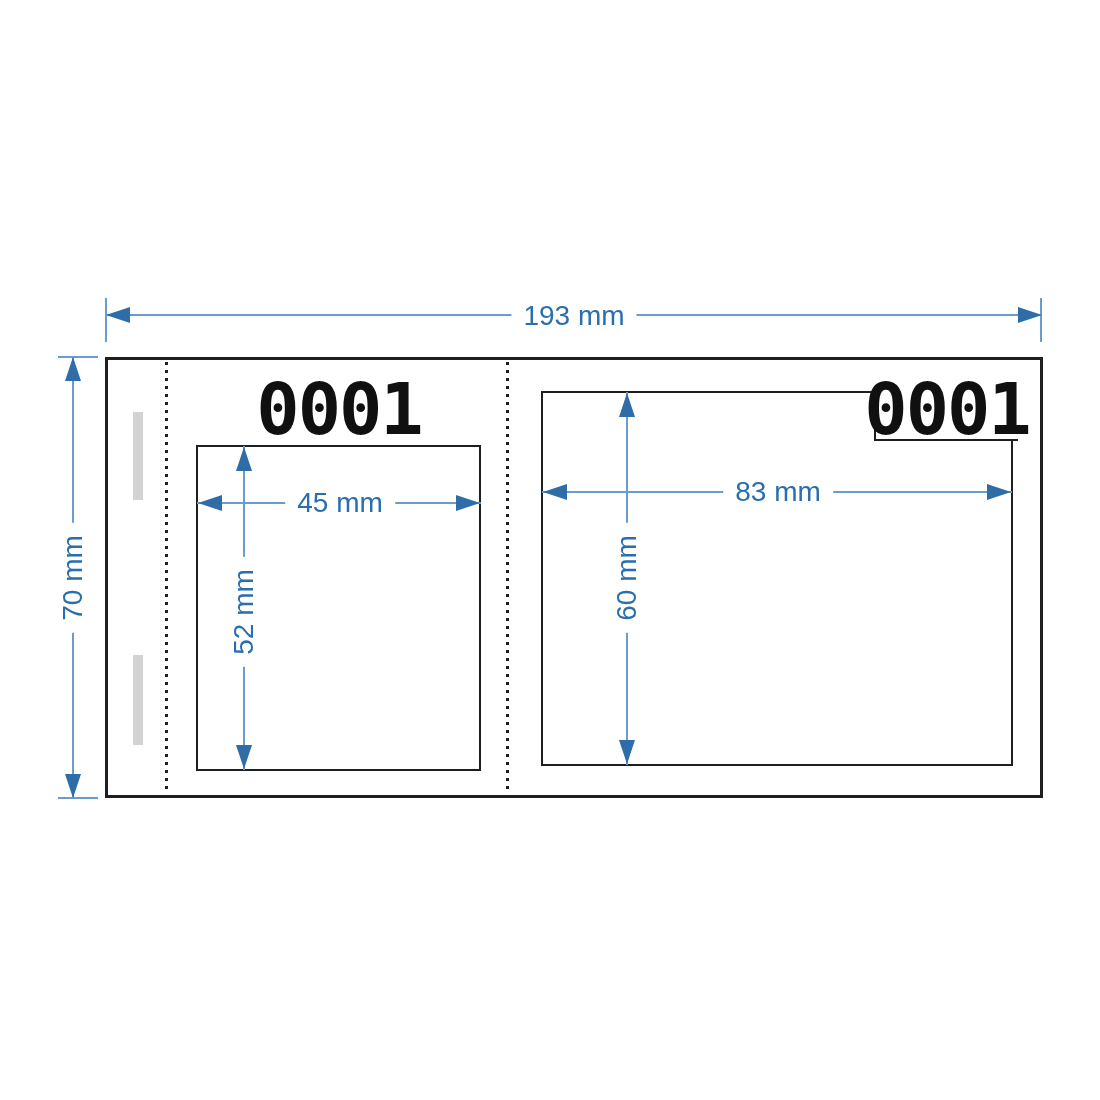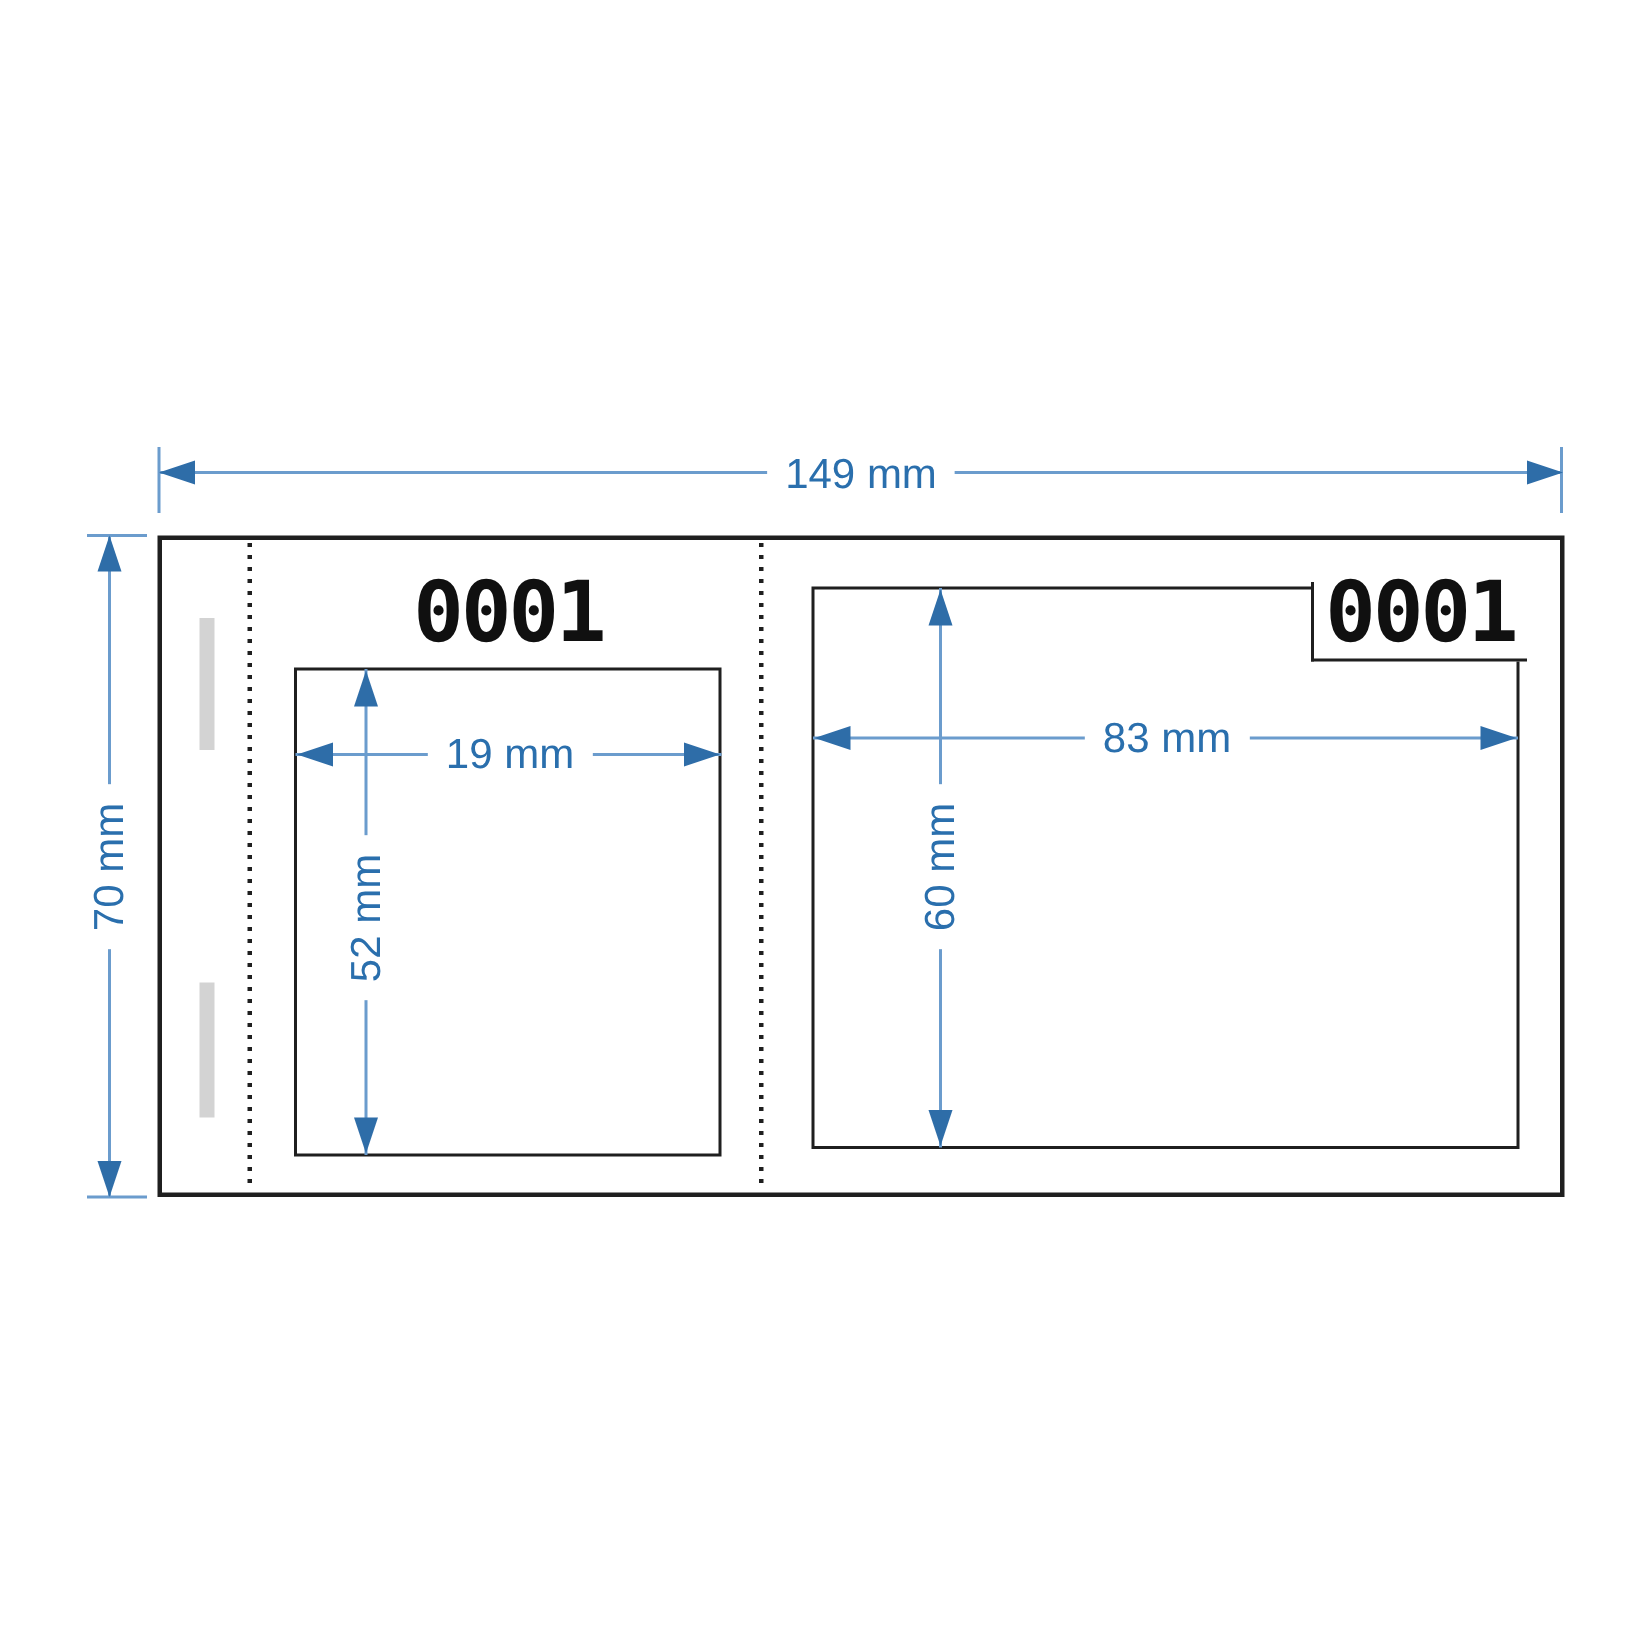--- a/index.html
+++ b/index.html
@@ -67,39 +67,39 @@
     border-left: 2px solid var(--outline);
     border-bottom: 2px solid var(--outline);
     z-index: 2;
   }
 
   .serial {
     position: absolute;
     transform: translate(-50%, -50%);
     font-family: "DejaVu Sans Mono", "Liberation Mono", monospace;
     font-weight: bold;
-    font-size: 56px;
+    font-size: 72px;
     letter-spacing: -2px;
     color: #101010;
     z-index: 3;
     white-space: nowrap;
   }
 </style>
 </head>
 <body>
 
 <div class="canvas">
 
   <div>
     <div class="ext-line-v" style="left:105px; top:298px; height:44px;"></div>
     <div class="ext-line-v" style="left:1040px; top:298px; height:44px;"></div>
     <div class="dim-line-h" style="left:106px; top:314px; width:936px;"></div>
     <div class="ah left" style="left:106px; top:307px;"></div>
     <div class="ah right" style="left:1018px; top:307px;"></div>
-    <div class="dim-label" style="left:574px; top:316px;">149 mm</div>
+    <div class="dim-label" style="left:574px; top:316px;">193 mm</div>
   </div>
 
   <div>
     <div class="ext-line-h" style="left:58px; top:356px; width:40px;"></div>
     <div class="ext-line-h" style="left:58px; top:797px; width:40px;"></div>
     <div class="dim-line-v" style="left:72px; top:357px; height:441px;"></div>
     <div class="ah up" style="left:65px; top:357px;"></div>
     <div class="ah down" style="left:65px; top:774px;"></div>
     <div class="dim-label vert" style="left:73px; top:578px;">70 mm</div>
   </div>
@@ -111,21 +111,21 @@
   <div class="glue-mark" style="top:412px; height:88px;"></div>
   <div class="glue-mark" style="top:655px; height:90px;"></div>
 
   <div>
     <div class="serial" style="left:339px; top:409px;">0001</div>
     <div class="print-area" style="left:196px; top:445px; width:285px; height:326px;"></div>
 
     <div class="dim-line-h" style="left:197px; top:502px; width:284px;"></div>
     <div class="ah left" style="left:198px; top:495px;"></div>
     <div class="ah right" style="left:456px; top:495px;"></div>
-    <div class="dim-label" style="left:340px; top:503px;">19 mm</div>
+    <div class="dim-label" style="left:340px; top:503px;">45 mm</div>
 
     <div class="dim-line-v" style="left:243px; top:446px; height:324px;"></div>
     <div class="ah up" style="left:236px; top:447px;"></div>
     <div class="ah down" style="left:236px; top:745px;"></div>
     <div class="dim-label vert" style="left:244px; top:612px;">52 mm</div>
   </div>
 
   <div>
     <div class="print-area" style="left:541px; top:391px; width:472px; height:375px;"></div>
     <div class="notch-eraser"></div>

